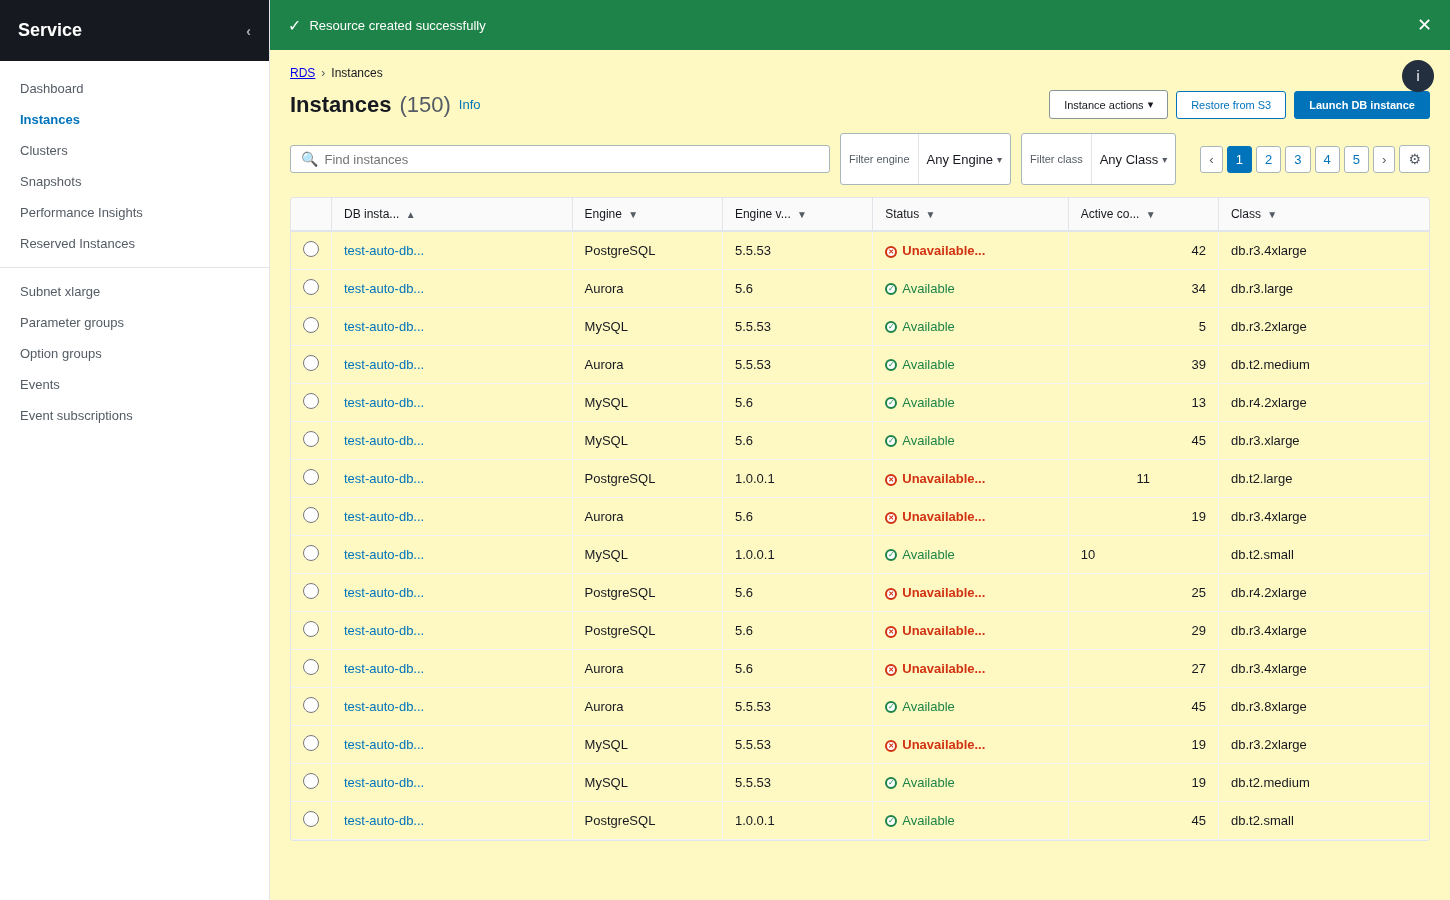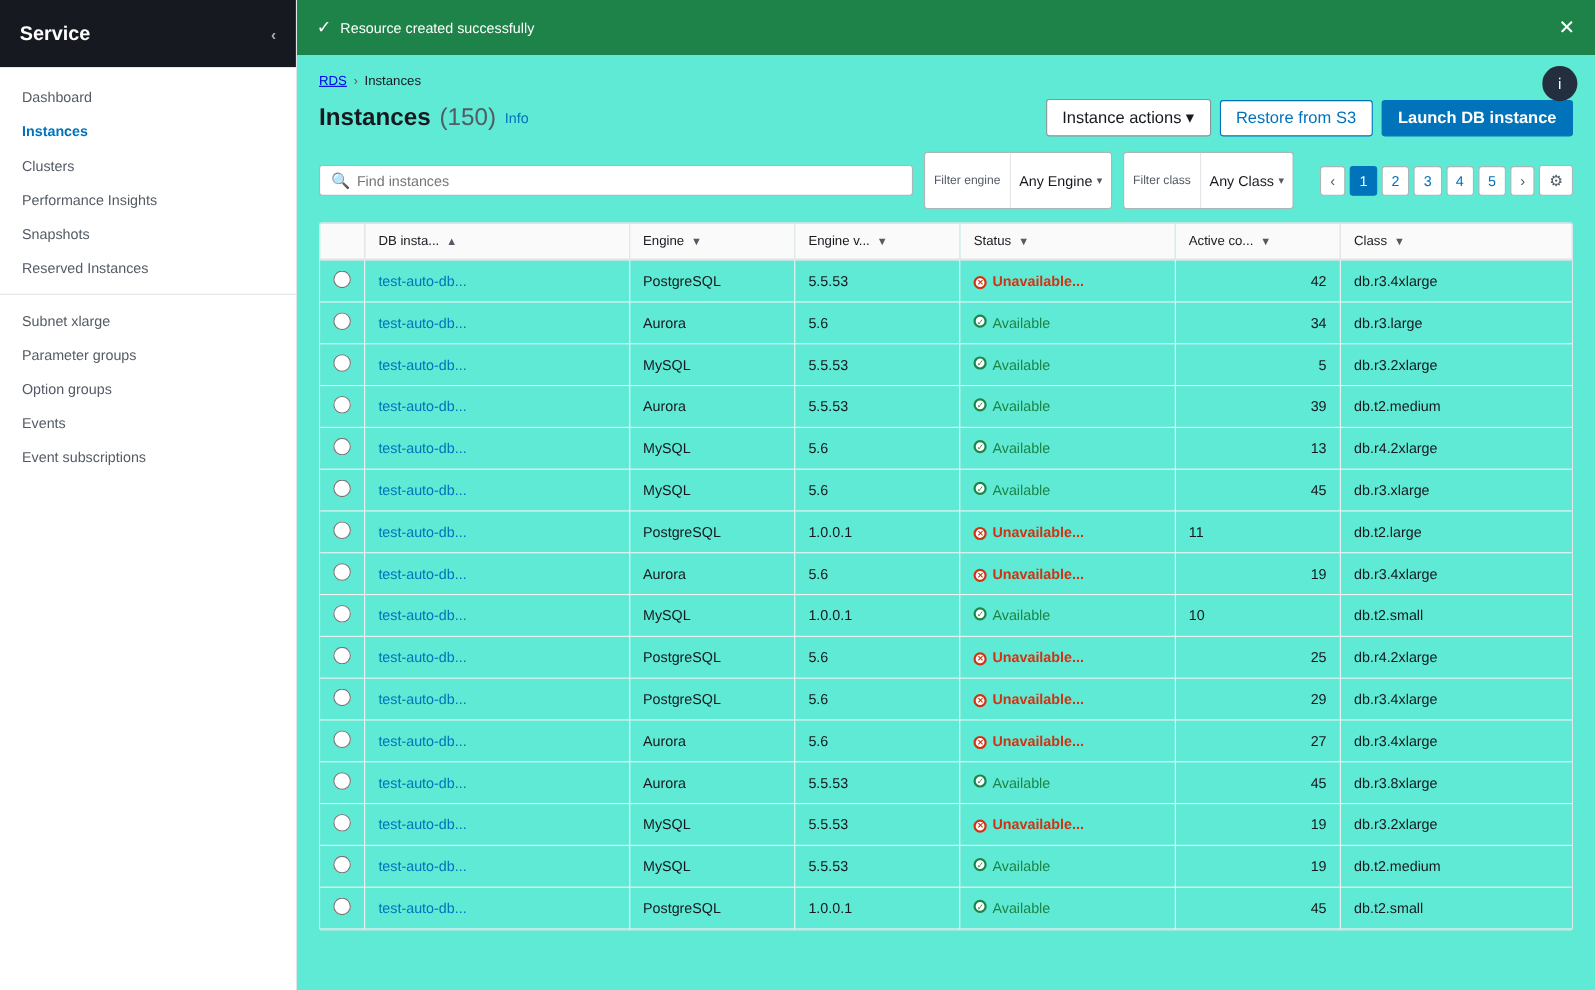--- a/index.html
+++ b/index.html
@@ -19,36 +19,36 @@
     
     .main { flex: 1; display: flex; flex-direction: column; overflow: hidden; }
 
     
     .success-banner { background: #1d8348; color: #fff; padding: 14px 18px; display: flex; align-items: center; justify-content: space-between; font-size: 13px; }
     .success-banner-left { display: flex; align-items: center; gap: 8px; }
     .success-icon { color: #fff; font-size: 16px; }
     .close-banner { background: none; border: none; color: #fff; cursor: pointer; font-size: 18px; }
 
     
-    .content { padding: 16px 20px; flex: 1; overflow-y: auto; background: #5eead4; }
+    .content { padding: 16px 20px; flex: 1; overflow-y: auto; background: #fef9c3; }
 
     
     .breadcrumb { display: flex; align-items: center; gap: 6px; font-size: 12px; color: #0073bb; margin-bottom: 10px; }
     .breadcrumb-sep { color: #545b64; }
     .breadcrumb-current { color: #16191f; }
 
     
     .page-header { display: flex; align-items: center; justify-content: space-between; margin-bottom: 14px; }
     .page-title-row { display: flex; align-items: center; gap: 8px; }
     .page-title { font-size: 22px; font-weight: 700; color: #16191f; }
     .instance-count { font-size: 22px; font-weight: 400; color: #545b64; }
     .info-link { color: #0073bb; font-size: 13px; text-decoration: none; }
     .header-actions { display: flex; gap: 8px; align-items: center; }
 
-    .btn { padding: 7px 14px; border-radius: 3px; font-size: 15px; cursor: pointer; border: 1px solid; }
+    .btn { padding: 7px 14px; border-radius: 3px; font-size: 11px; cursor: pointer; border: 1px solid; }
     .btn-secondary { background: #fff; border-color: #879596; color: #16191f; display: flex; align-items: center; gap: 4px; }
     .btn-outline { background: #fff; border-color: #0073bb; color: #0073bb; }
     .btn-primary { background: #0073bb; border-color: #0073bb; color: #fff; font-weight: 600; }
 
     
     .filters-row { display: flex; align-items: center; gap: 10px; margin-bottom: 12px; }
     .search-box { display: flex; align-items: center; border: 1px solid #aab7b8; border-radius: 3px; padding: 5px 10px; flex: 1; max-width: 540px; background: #fff; }
     .search-icon { color: #545b64; margin-right: 6px; font-size: 14px; }
     .search-input { border: none; outline: none; font-size: 13px; color: #545b64; width: 100%; background: transparent; }
 
@@ -68,21 +68,21 @@
     table { width: 100%; border-collapse: collapse; }
     thead tr { background: #fafafa; border-bottom: 2px solid #e1e4e8; }
     th { padding: 9px 12px; text-align: left; font-size: 12px; font-weight: 400; color: #16191f; white-space: nowrap; border-right: 1px solid #e1e4e8; }
     th:last-child { border-right: none; }
     th .sort-icon { color: #545b64; font-size: 10px; margin-left: 3px; }
     td { padding: 9px 12px; border-bottom: 1px solid #f2f3f3; font-size: 13px; vertical-align: middle; border-right: 1px solid #f2f3f3; }
     td:last-child { border-right: none; }
     .row-radio { width: 16px; height: 16px; cursor: pointer; }
     .db-link { color: #0073bb; text-decoration: none; font-size: 13px; }
 
-    .status-available { color: #1d8348; display: flex; align-items: flex-start; gap: 5px; }
+    .status-available { color: #1d8348; display: flex; align-items: center; gap: 5px; }
     .status-unavailable { color: #d13212; display: flex; align-items: flex-end; gap: 5px; font-weight: bold; }
     .status-dot-green { width: 12px; height: 12px; border-radius: 50%; border: 2px solid #1d8348; background: #fff; display: inline-flex; align-items: center; justify-content: center; }
     .status-dot-green::after { content: '✓'; font-size: 8px; color: #1d8348; }
     .status-dot-red { width: 12px; height: 12px; border-radius: 50%; border: 2px solid #d13212; background: #fff; display: inline-flex; align-items: center; justify-content: center; }
     .status-dot-red::after { content: '✕'; font-size: 7px; color: #d13212; }
 
     
     .info-btn { position: fixed; right: 16px; top: 60px; width: 32px; height: 32px; border-radius: 50%; background: #232f3e; color: #fff; border: none; cursor: pointer; font-size: 14px; display: flex; align-items: center; justify-content: center; }
 
     .col-radio { width: 40px; }
@@ -100,22 +100,22 @@
 
   <div class="sidebar">
     <div class="sidebar-header">
       <span>Service</span>
       <span class="sidebar-header-chevron">‹</span>
     </div>
     <nav class="sidebar-nav">
       <div class="sidebar-item">Dashboard</div>
       <div class="sidebar-item active">Instances</div>
       <div class="sidebar-item">Clusters</div>
+      <div class="sidebar-item">Snapshots</div>
       <div class="sidebar-item">Performance Insights</div>
-      <div class="sidebar-item">Snapshots</div>
       <div class="sidebar-item">Reserved Instances</div>
       <hr class="sidebar-divider">
       <div class="sidebar-item">Subnet xlarge</div>
       <div class="sidebar-item">Parameter groups</div>
       <div class="sidebar-item">Option groups</div>
       <div class="sidebar-item">Events</div>
       <div class="sidebar-item">Event subscriptions</div>
     </nav>
   </div>
 
@@ -317,21 +317,21 @@
       <a href="#" class="db-link">test-auto-db...</a>
     </td>
     <td>PostgreSQL</td>
     <td>1.0.0.1</td>
     <td>
       <span class="status-unavailable">
         <span class="status-dot-red"></span>
         Unavailable...
       </span>
     </td>
-    <td style="text-align:left">11</td>
+    <td style="text-align:center">11</td>
     <td>db.t2.large</td>
   </tr>
               <tr>
     <td>
       <input type="radio" class="row-radio" name="instance-select" style="">
     </td>
     <td>
       <a href="#" class="db-link">test-auto-db...</a>
     </td>
     <td>Aurora</td>

